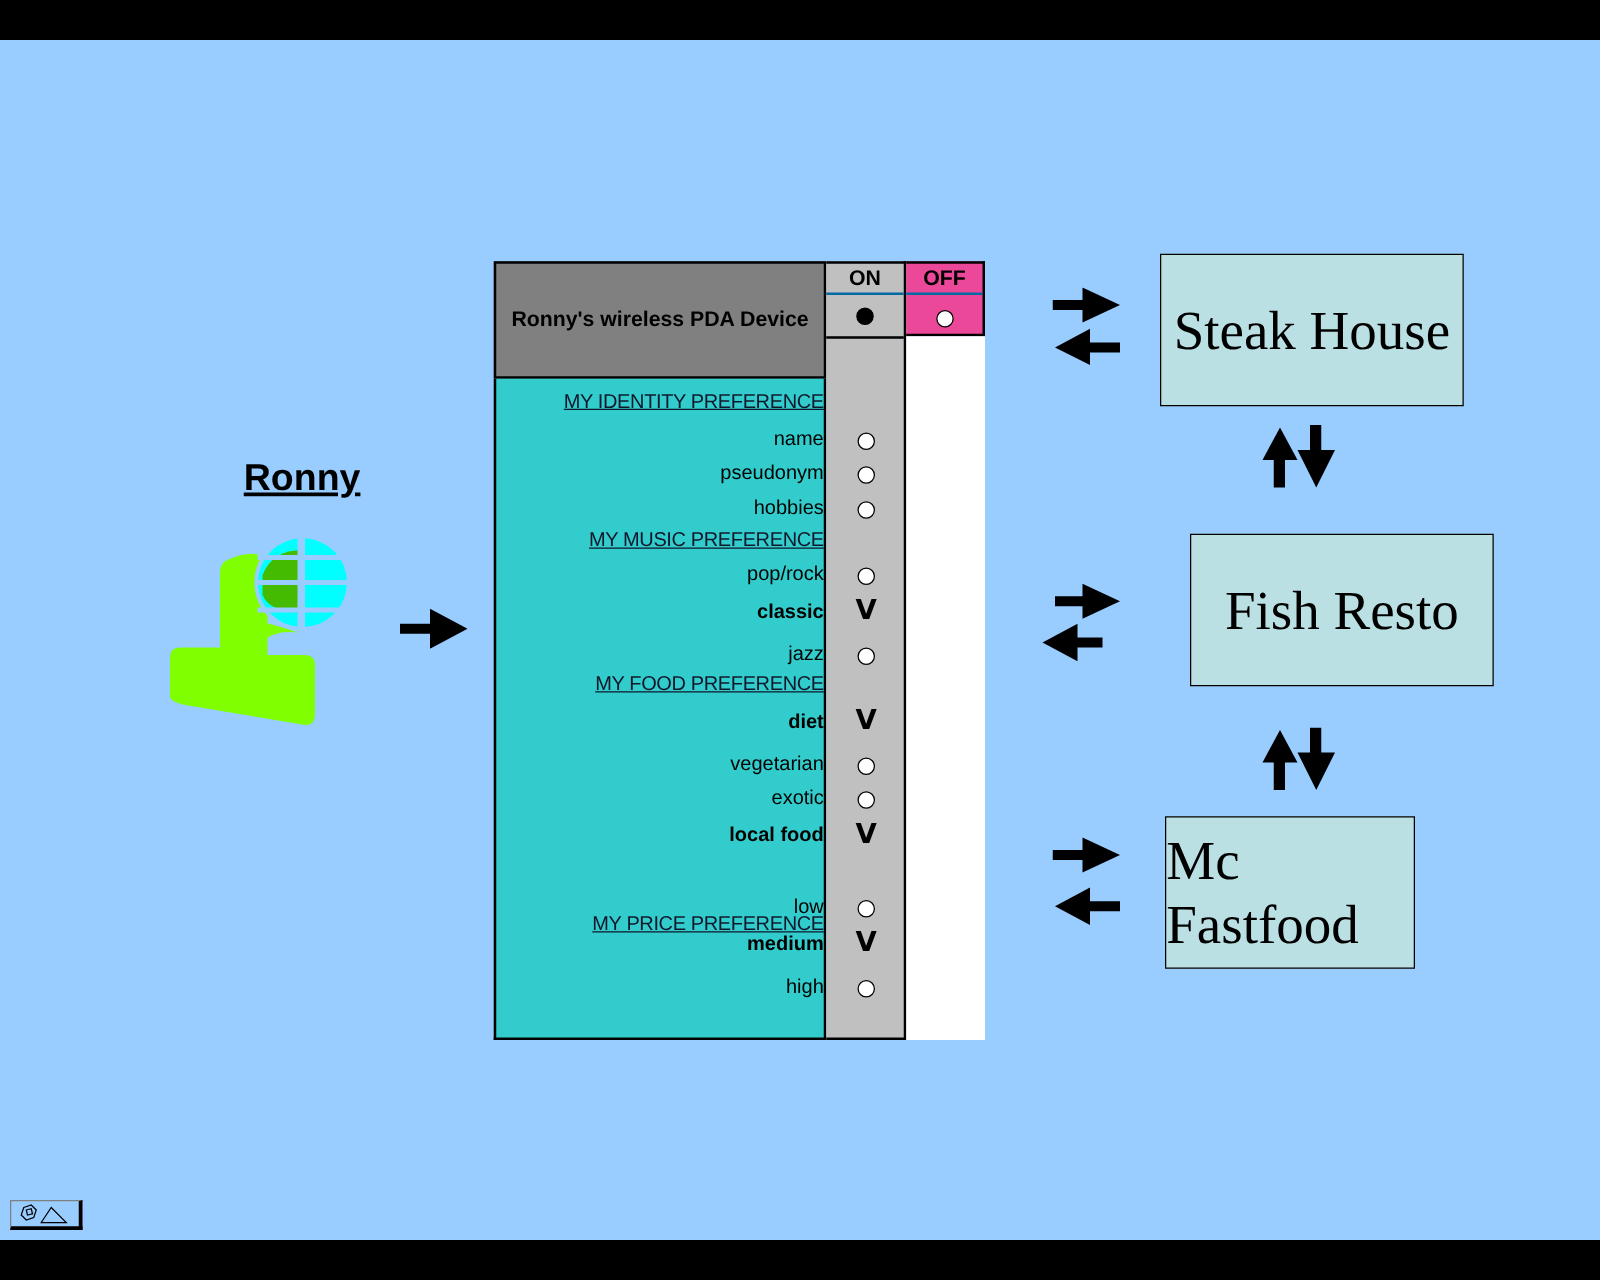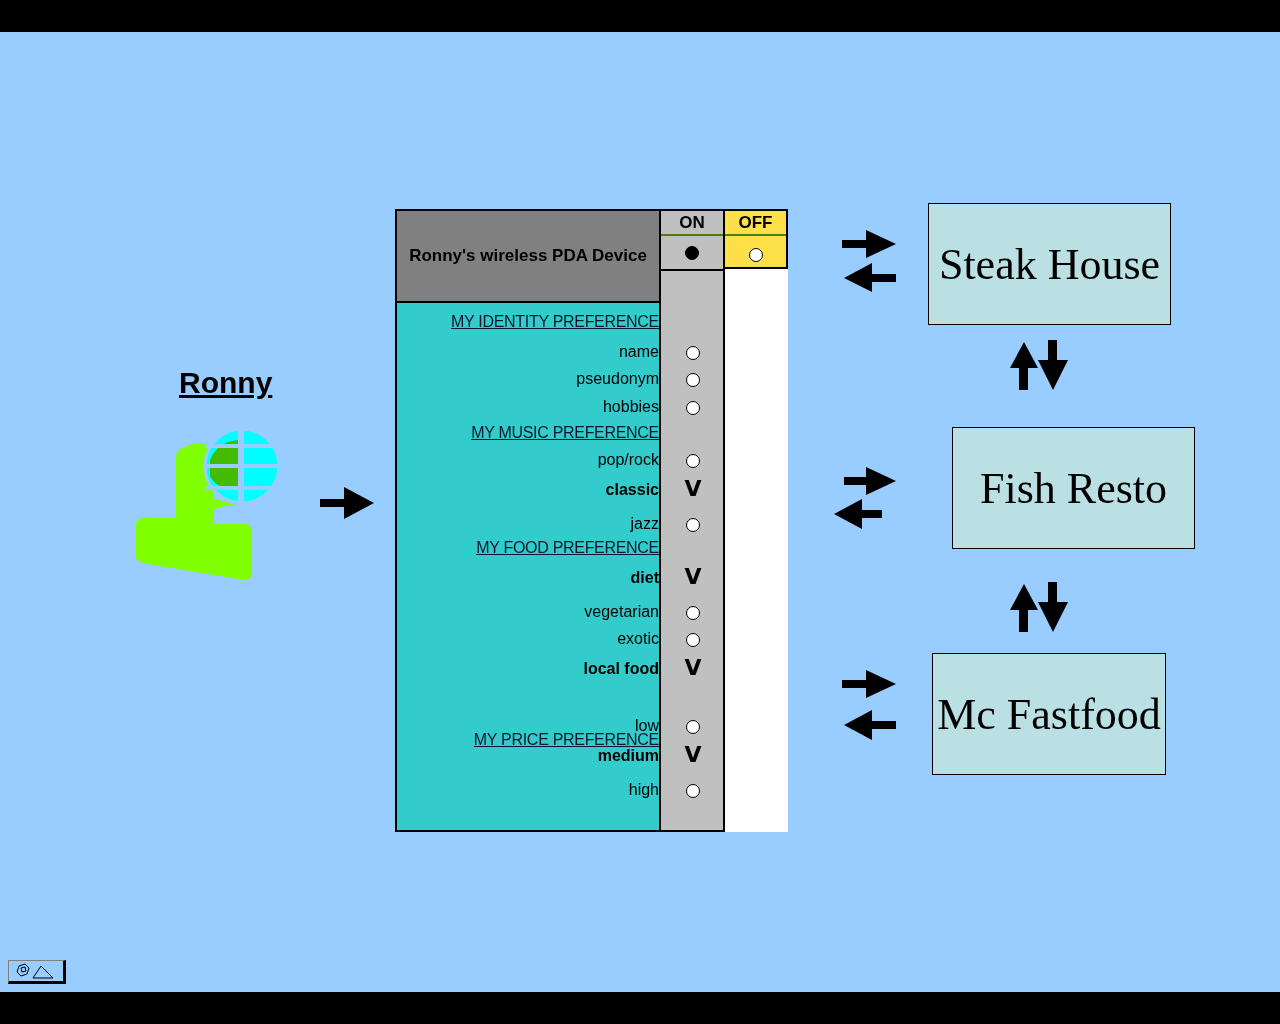--- a/index.html
+++ b/index.html
@@ -1,31 +1,31 @@
 <!DOCTYPE html>
 <html><head>
 <meta charset="utf-8">
 <style>
   html, body { margin:0; padding:0; }
   body { width:1280px; height:1024px; position:relative; overflow:hidden; background:#99ccff; font-family:"Liberation Sans", sans-serif; }
   .bar-top { position:absolute; left:0; top:0; width:1280px; height:32px; background:#000; }
   .bar-bottom { position:absolute; left:0; top:992px; width:1280px; height:32px; background:#000; }
 
-  .user-name { position:absolute; left:179px; top:366px; font-size:30px; font-weight:bold; text-decoration:underline; color:#000; font-family:"Liberation Sans", sans-serif; }
+  .user-name { position:absolute; left:195px; top:366px; font-size:30px; font-weight:bold; text-decoration:underline; color:#000; font-family:"Liberation Sans", sans-serif; }
   .user-icon { position:absolute; left:134px; top:430px; width:150px; height:152px; }
   .arrow { position:absolute; }
 
   
   .pda { position:absolute; left:395px; top:209px; width:393px; height:623px; }
   .pda-title { position:absolute; left:0; top:0; width:266px; height:94px; background:#808080; border:2px solid #000000; box-sizing:border-box; display:flex; align-items:center; justify-content:center; font-weight:bold; font-size:17px; color:#000; }
   .pda-list { position:absolute; left:0; top:94px; width:266px; height:529px; background:#33cccc; border:2px solid #000; border-top:none; box-sizing:border-box; }
   .on-col { position:absolute; left:266px; top:0; width:64px; height:623px; background:#c0c0c0; border:2px solid #000; border-left:none; box-sizing:border-box; }
-  .off-col { position:absolute; left:330px; top:0; width:63px; height:60px; background:#fde047; border:2px solid #000; border-left:none; box-sizing:border-box; }
+  .off-col { position:absolute; left:330px; top:0; width:63px; height:60px; background:#ec4899; border:2px solid #000; border-left:none; box-sizing:border-box; }
   .off-blank { position:absolute; left:330px; top:60px; width:63px; height:563px; background:#fff; }
-  .hdr { position:absolute; width:100%; height:25px; top:0; border-bottom:2px solid #4d7c0f; box-sizing:border-box; text-align:center; font-weight:bold; font-size:17px; line-height:23px; }
+  .hdr { position:absolute; width:100%; height:25px; top:0; border-bottom:2px solid #0369a1; box-sizing:border-box; text-align:center; font-weight:bold; font-size:17px; line-height:23px; }
   .dev-radio { position:absolute; top:35px; left:50%; transform:translateX(-50%); }
 
   .row-label { position:absolute; right:129px; text-align:right; font-size:16px; color:#000; white-space:nowrap; }
   .row-label.bold { font-weight:bold;text-align:center; }
   .section { position:absolute; right:129px; text-align:left; font-size:16px; text-decoration:underline; color:#0f172a; white-space:nowrap; letter-spacing:-0.3px; }
   .ind { position:absolute; left:298px; transform:translateX(-50%); }
   .radio { width:14px; height:14px; border-radius:50%; border:1.5px solid #000; background:#fff; box-sizing:border-box; display:block; }
   .radio.filled { background:#000; }
   .check { font-weight:bold; font-size:22px; line-height:22px; color:#000; font-family:"DejaVu Sans", sans-serif; }
 
@@ -151,21 +151,21 @@
 </svg>
 <svg class="arrow" style="left:1008px;top:582px;" width="64" height="52" viewBox="0 0 64 52">
   <polygon points="16,2 2,28 30,28" fill="#000"></polygon>
     <rect x="11" y="26" width="9" height="24" fill="#000"></rect>
   <rect x="40" y="0" width="9" height="22" fill="#000"></rect>
     <polygon points="30,20 60,20 45,50" fill="#000"></polygon>
 </svg>
 
 <div class="resto" style="left:928px;top:203px;width:243px;height:122px;">Steak House</div>
 <div class="resto" style="left:928px;top:427px;width:243px;height:122px;margin-left:24px;">Fish Resto</div>
-<div class="resto" style="left:932px;top:653px;width:234px;height:122px;">Mc Fastfood</div>
+<div class="resto" style="left:932px;top:653px;width:200px;height:122px;">Mc Fastfood</div>
 
 <div class="taskbar-btn">
   <svg width="54" height="20" viewBox="0 0 54 20" style="position:absolute;left:2px;top:1px;">
     <path d="M8 4 L14 2 L18 6 L16 12 L10 14 L6 10 Z" fill="none" stroke="#000" stroke-width="1"></path>
     <path d="M10 6 L14 5 L15 9 L11 10 Z" fill="none" stroke="#000" stroke-width="1"></path>
     <path d="M22 16 L42 16 L30 4 Z" fill="none" stroke="#000" stroke-width="1"></path>
   </svg>
 </div>
 
 <div class="bar-bottom"></div>

